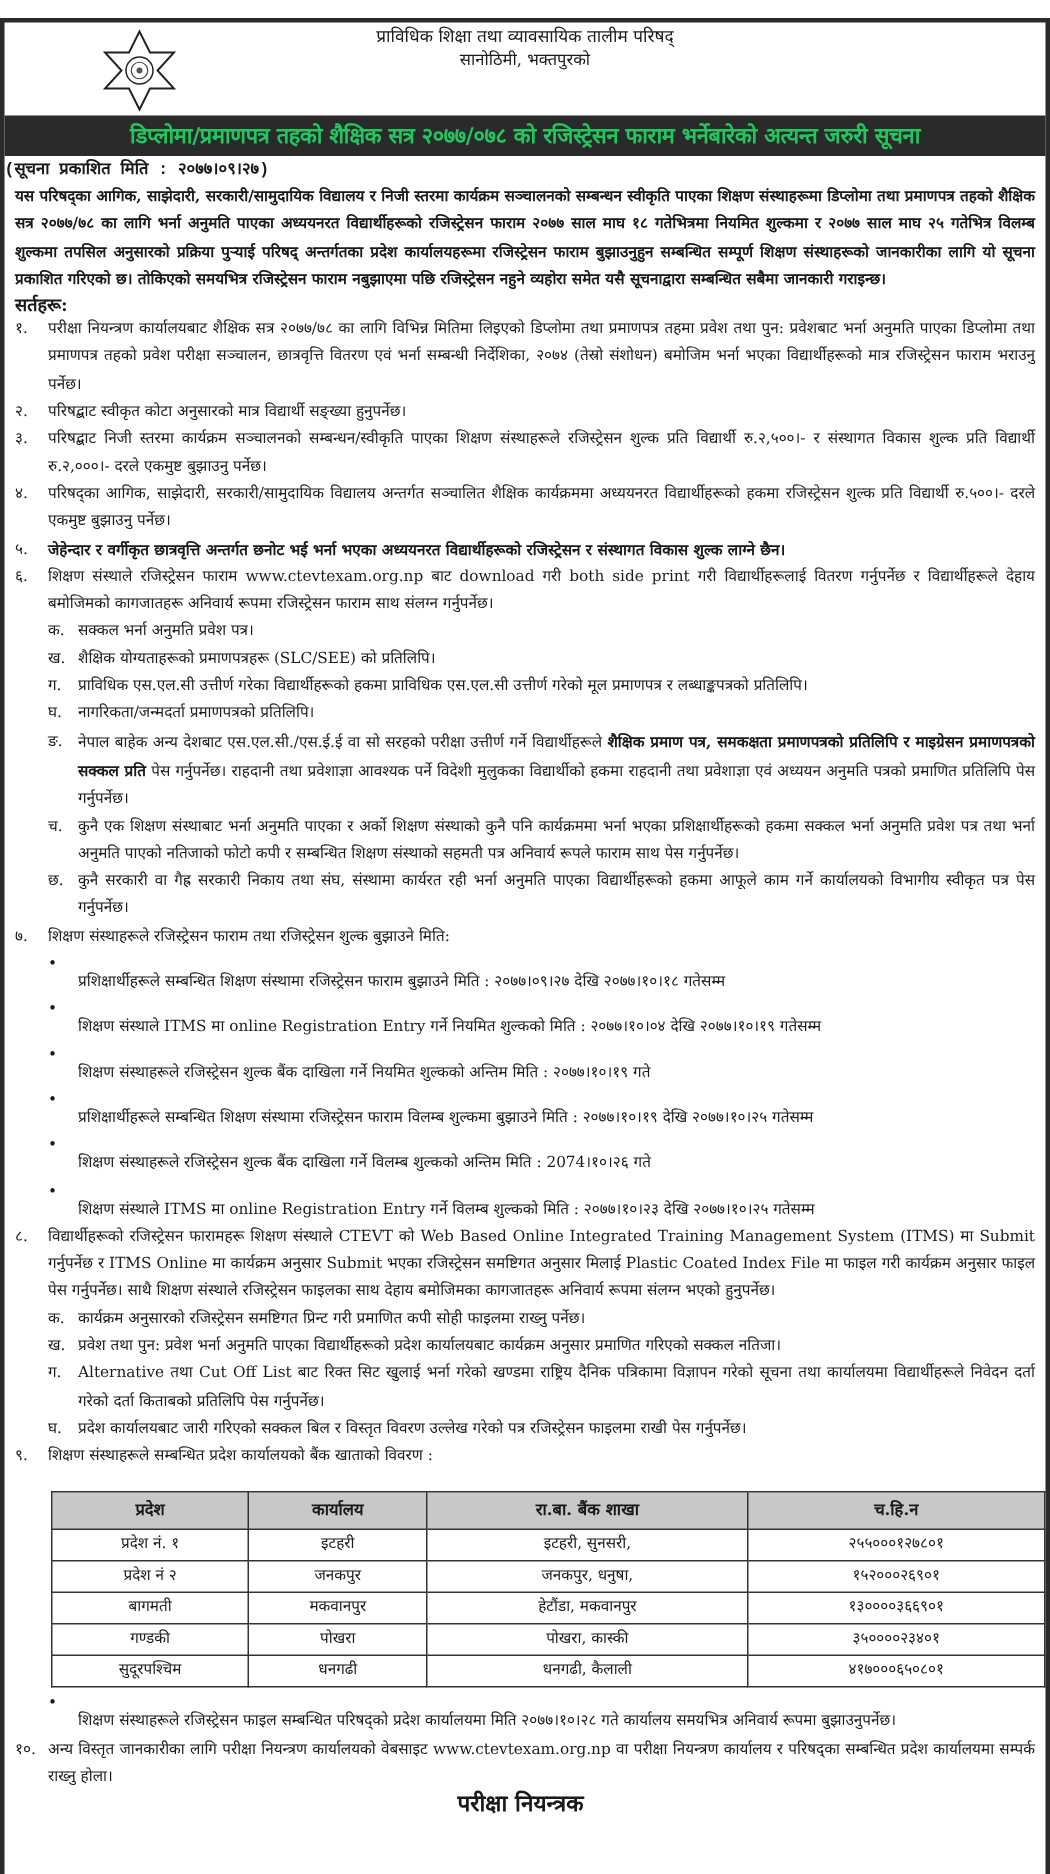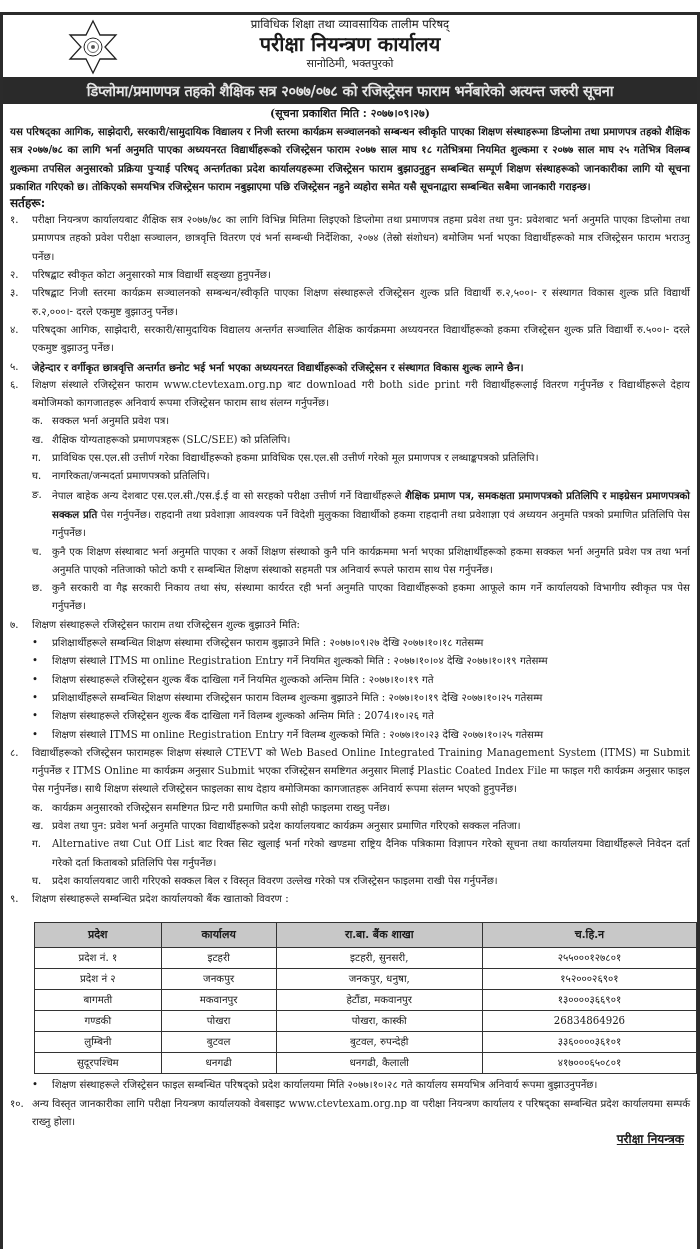--- a/index.html
+++ b/index.html
@@ -12,65 +12,64 @@
     position: absolute; left: 0; top: 12px; width: 700px; height: 1249px;
     box-sizing: border-box; border: 3px solid #2b2b2b; background: #fff;
   }
   .header { position: relative; height: 62px; }
   .logo { position: absolute; left: 64px; top: 4px; width: 52px; height: 56px; }
   .hdr-text { text-align: center; padding-top: 2px; }
   .hdr-council { font-size: 11.5px; line-height: 15px; }
   .hdr-office { font-size: 20px; font-weight: bold; line-height: 24px; }
   .hdr-place { font-size: 11px; line-height: 16px; }
   .banner {
-    background: #2a2a2a; color: #e5e5e5; text-align: center;
+    background: #2a2a2a; color: #22c55e; text-align: center;
     font-size: 14.5px; font-weight: bold; height: 27px; line-height: 27px;
     white-space: nowrap; overflow: hidden; letter-spacing: -0.2px;
   }
-  .pubdate { text-align: center; font-size: 11px; font-weight: bold; margin-top: 3px; line-height: 14px; }
+  .pubdate { font-size: 11px; font-weight: bold; margin-top: 3px; line-height: 14px; font-family: Liberation Mono, monospace; }
   .content { padding: 0 7px 0 7px; font-size: 10.2px; line-height: 18.3px; }
   .intro { text-align: justify; margin: 1px 0 0 0; font-weight: bold; }
   .terms-h { font-weight: bold; font-size: 12px; line-height: 16px; }
   .cond { display: flex; text-align: justify; }
   .cond .num { width: 22px; flex: none; }
   .cond .txt { flex: 1; }
   .cond.bold .txt { font-weight: bold; }
   .sub { display: flex; padding-left: 22px; text-align: justify; }
   .sub .num { width: 20px; flex: none; }
   .sub .txt { flex: 1; }
   .bul { display: flex; padding-left: 22px; }
   .bul .dot { width: 20px; flex: none; }
-  .bul .txt { flex: 1; }
+  .bul .txt { flex: 1; margin-top: 12px; }
   b { font-weight: bold; }
   table.bank {
     border-collapse: collapse; margin: 14px 0 2px 24px; width: 663px;
     font-size: 10.2px;
   }
   table.bank th, table.bank td {
     border: 1px solid #333; text-align: center; height: 20px; padding: 0;
     line-height: 18px;
   }
   table.bank th { background: #c8c8c8; font-weight: bold; font-size: 11px; height: 24px; }
-  .signature { text-align: right; font-weight: bold; font-size: 12px; padding-right: 6px; line-height: 16px; text-decoration: underline; }
+  .signature { text-align: center; font-weight: bold; font-size: 15px; padding-right: 6px; line-height: 16px; }
 </style>
 </head>
 <body>
 
 <div class="frame">
 
   <div class="header">
     <svg class="logo" viewBox="0 0 52 56">
       <polygon points="26,2 33,16 49,16 38,28 49,40 33,40 26,54 19,40 3,40 14,28 3,16 19,16" fill="#fff" stroke="#222" stroke-width="1.3"></polygon>
       <circle cx="26" cy="28" r="9" fill="none" stroke="#222" stroke-width="1"></circle>
       <circle cx="26" cy="28" r="5.5" fill="none" stroke="#444" stroke-width="0.8"></circle>
       <circle cx="26" cy="28" r="2" fill="#555"></circle>
     </svg>
     <div class="hdr-text">
       <div class="hdr-council">प्राविधिक शिक्षा तथा व्यावसायिक तालीम परिषद्</div>
-      <div class="hdr-office">परीक्षा नियन्त्रण कार्यालय</div>
       <div class="hdr-place">सानोठिमी, भक्तपुरको</div>
     </div>
   </div>
 
   <div class="banner">डिप्लोमा/प्रमाणपत्र तहको शैक्षिक सत्र २०७७/०७८ को रजिस्ट्रेसन फाराम भर्नेबारेको अत्यन्त जरुरी सूचना</div>
   <div class="pubdate">(सूचना प्रकाशित मिति : २०७७।०९।२७)</div>
 
   <div class="content">
     <div class="intro">यस परिषद्का आगिक, साझेदारी, सरकारी/सामुदायिक विद्यालय र निजी स्तरमा कार्यक्रम सञ्चालनको सम्बन्धन स्वीकृति पाएका शिक्षण संस्थाहरूमा डिप्लोमा तथा प्रमाणपत्र तहको शैक्षिक सत्र २०७७/७८ का लागि भर्ना अनुमति पाएका अध्ययनरत विद्यार्थीहरूको रजिस्ट्रेसन फाराम २०७७ साल माघ १८ गतेभित्रमा नियमित शुल्कमा र २०७७ साल माघ २५ गतेभित्र विलम्ब शुल्कमा तपसिल अनुसारको प्रक्रिया पुऱ्याई परिषद् अन्तर्गतका प्रदेश कार्यालयहरूमा रजिस्ट्रेसन फाराम बुझाउनुहुन सम्बन्धित सम्पूर्ण शिक्षण संस्थाहरूको जानकारीका लागि यो सूचना प्रकाशित गरिएको छ। तोकिएको समयभित्र रजिस्ट्रेसन फाराम नबुझाएमा पछि रजिस्ट्रेसन नहुने व्यहोरा समेत यसै सूचनाद्वारा सम्बन्धित सबैमा जानकारी गराइन्छ।</div>
     <div class="terms-h">सर्तहरू:</div>
@@ -209,27 +208,21 @@
           <tr>
             <td>बागमती</td>
             <td>मकवानपुर</td>
             <td>हेटौंडा, मकवानपुर</td>
             <td>१३००००३६६९०१</td>
           </tr>
           <tr>
             <td>गण्डकी</td>
             <td>पोखरा</td>
             <td>पोखरा, कास्की</td>
-            <td>26834864926</td>
-          </tr>
-          <tr>
-            <td>लुम्बिनी</td>
-            <td>बुटवल</td>
-            <td>बुटवल, रुपन्देही</td>
-            <td>३३६००००३६१०१</td>
+            <td>३५००००२३४०१</td>
           </tr>
           <tr>
             <td>सुदूरपश्चिम</td>
             <td>धनगढी</td>
             <td>धनगढी, कैलाली</td>
             <td>४१७०००६५०८०१</td>
           </tr>
         </tbody>
     </table>
 

